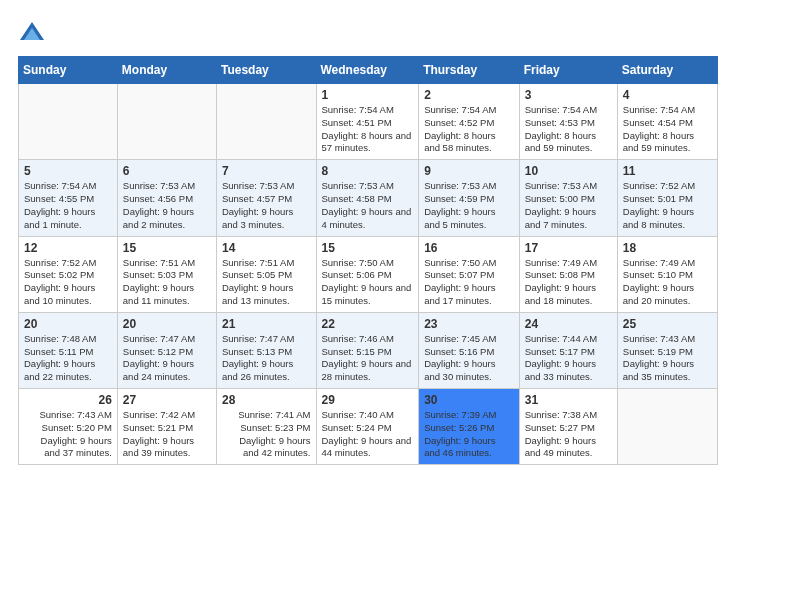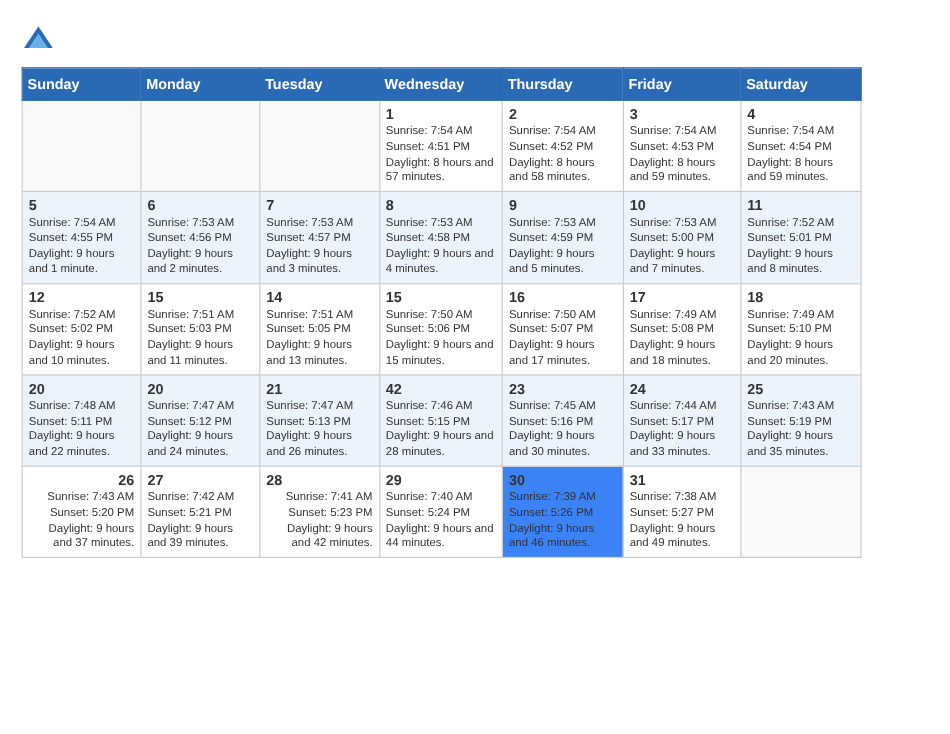--- a/index.html
+++ b/index.html
@@ -270,21 +270,21 @@
 Sunset: 5:12 PM
 Daylight: 9 hours and 24 minutes.</div>
           </td>
           <td style="background: rgb(237, 243, 251);">
             <span class="day-num">21</span>
             <div class="day-info" style="white-space: pre-line;">Sunrise: 7:47 AM
 Sunset: 5:13 PM
 Daylight: 9 hours and 26 minutes.</div>
           </td>
           <td style="background: rgb(237, 243, 251);">
-            <span class="day-num">42</span>
+            <span class="day-num">22</span>
             <div class="day-info" style="white-space: pre-line;">Sunrise: 7:46 AM
 Sunset: 5:15 PM
 Daylight: 9 hours and 28 minutes.</div>
           </td>
           <td style="background: rgb(237, 243, 251);">
             <span class="day-num">23</span>
             <div class="day-info" style="white-space: pre-line;">Sunrise: 7:45 AM
 Sunset: 5:16 PM
 Daylight: 9 hours and 30 minutes.</div>
           </td>

